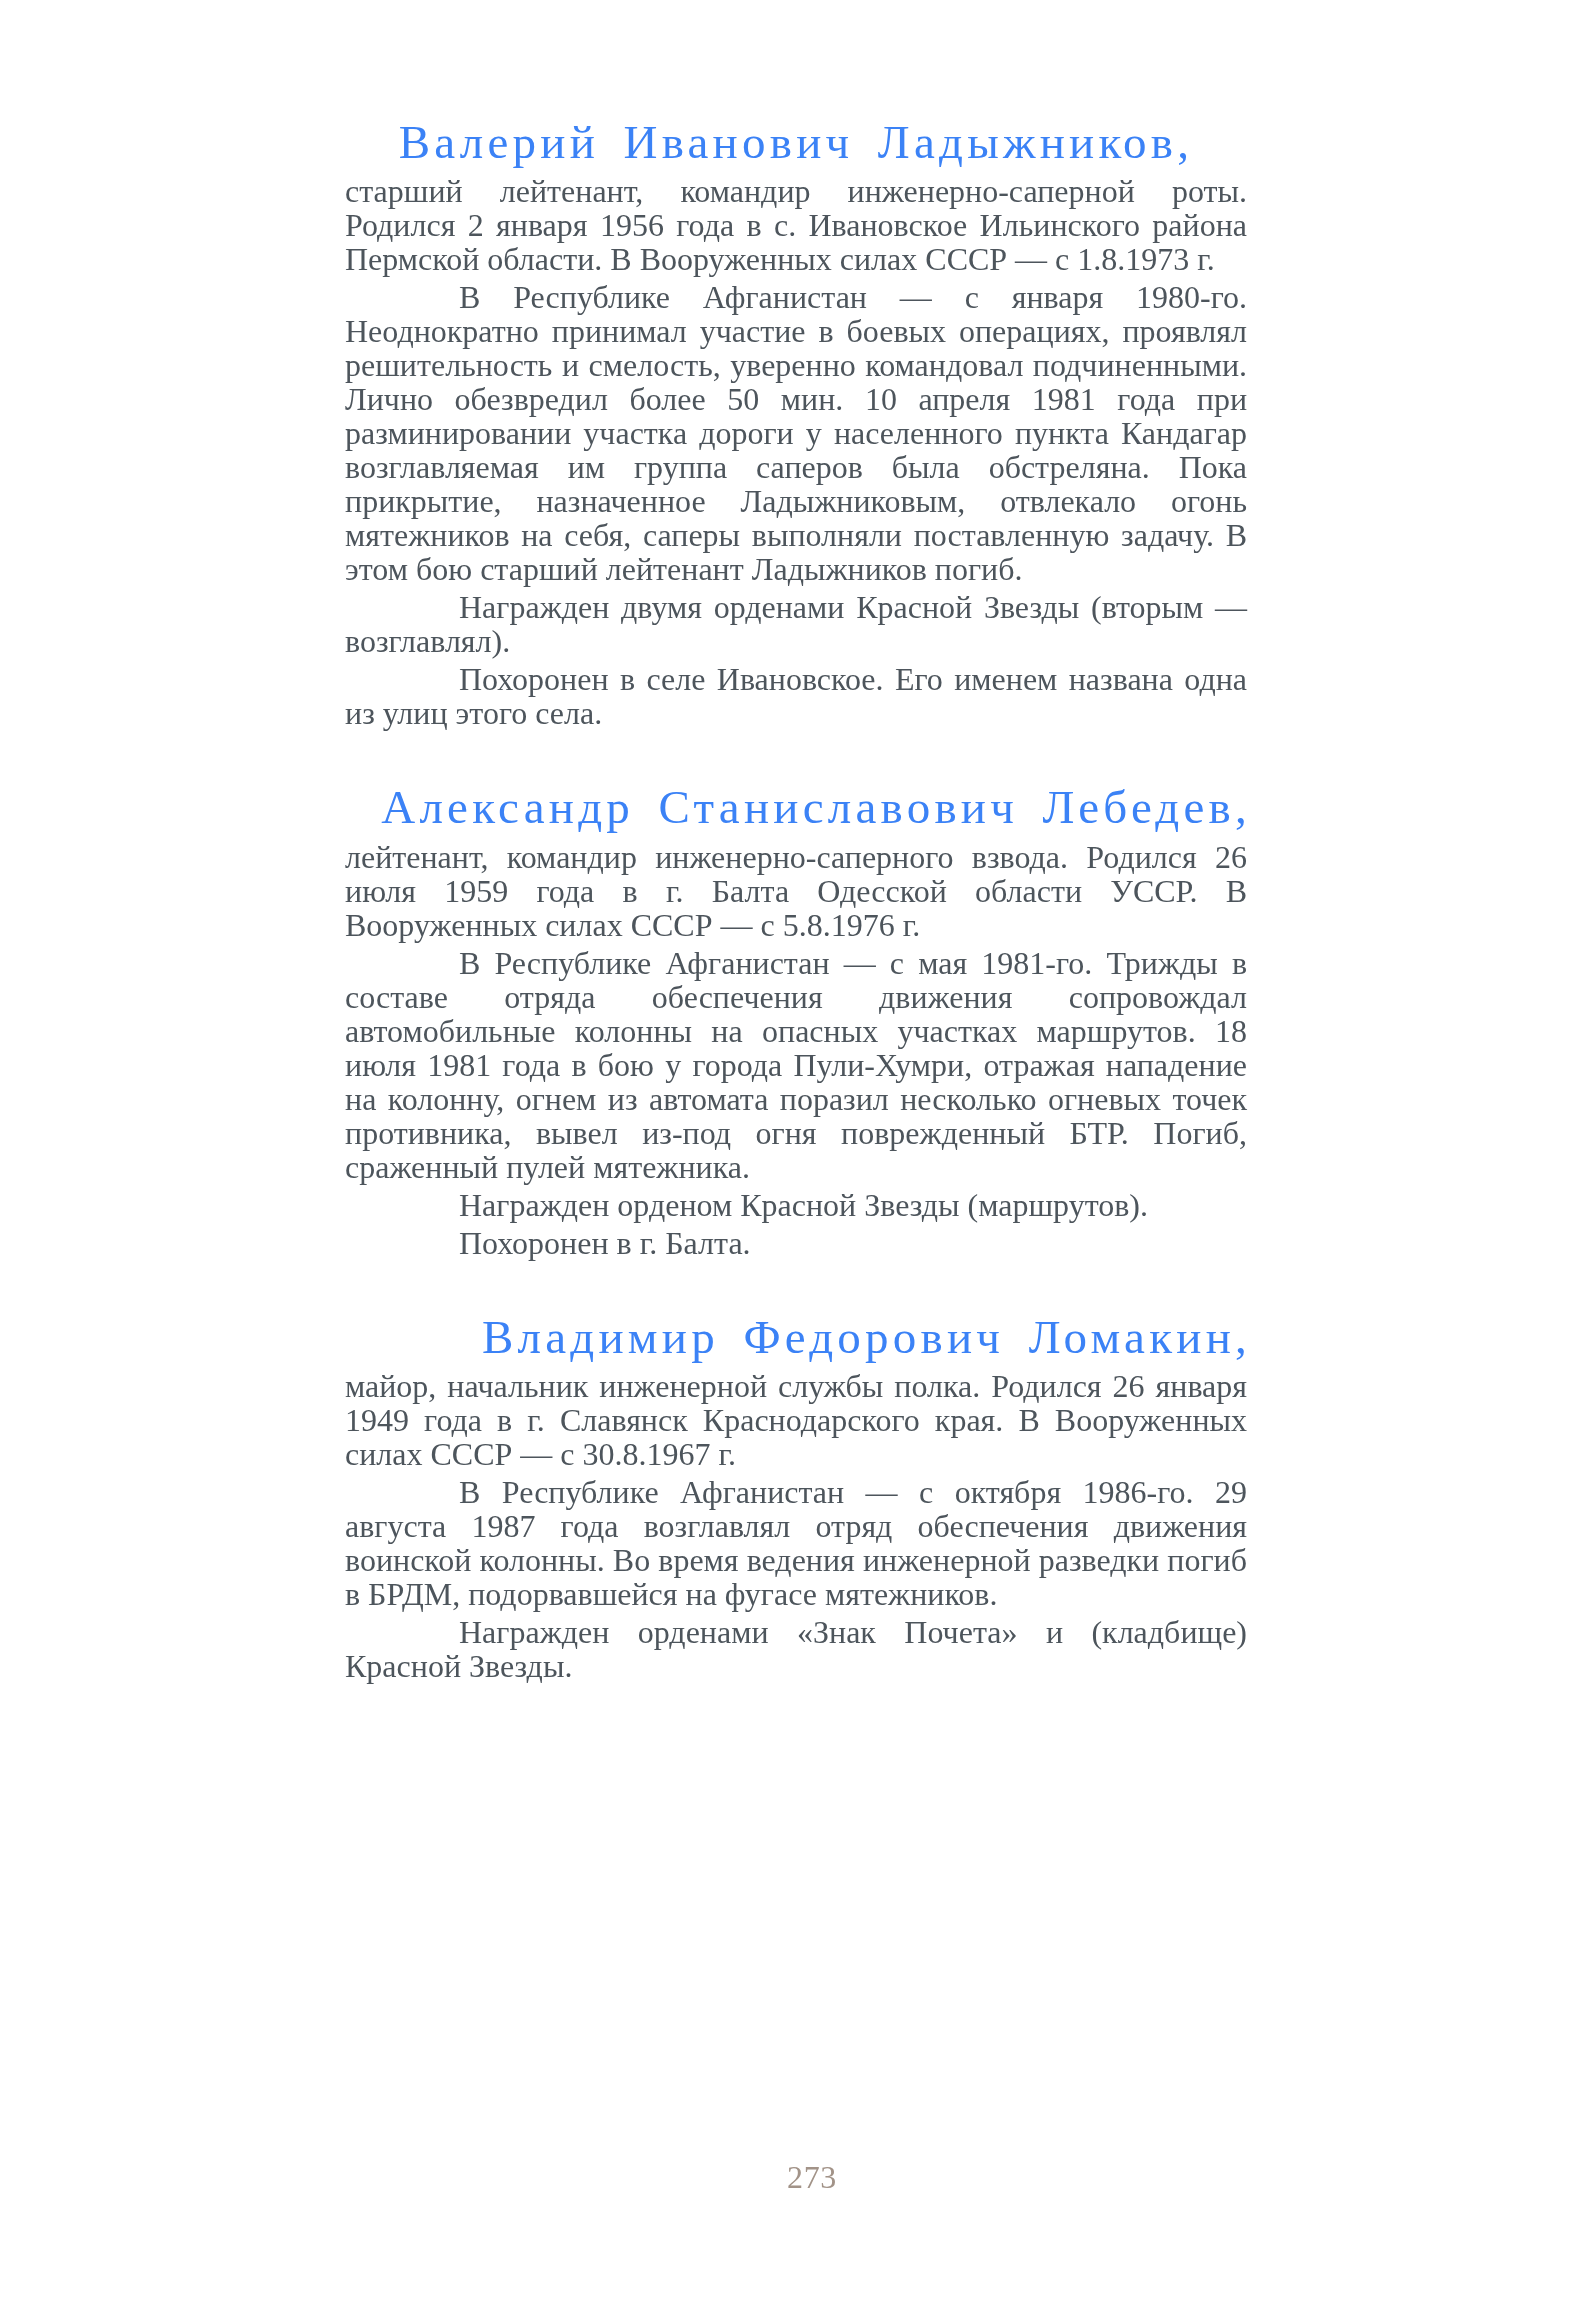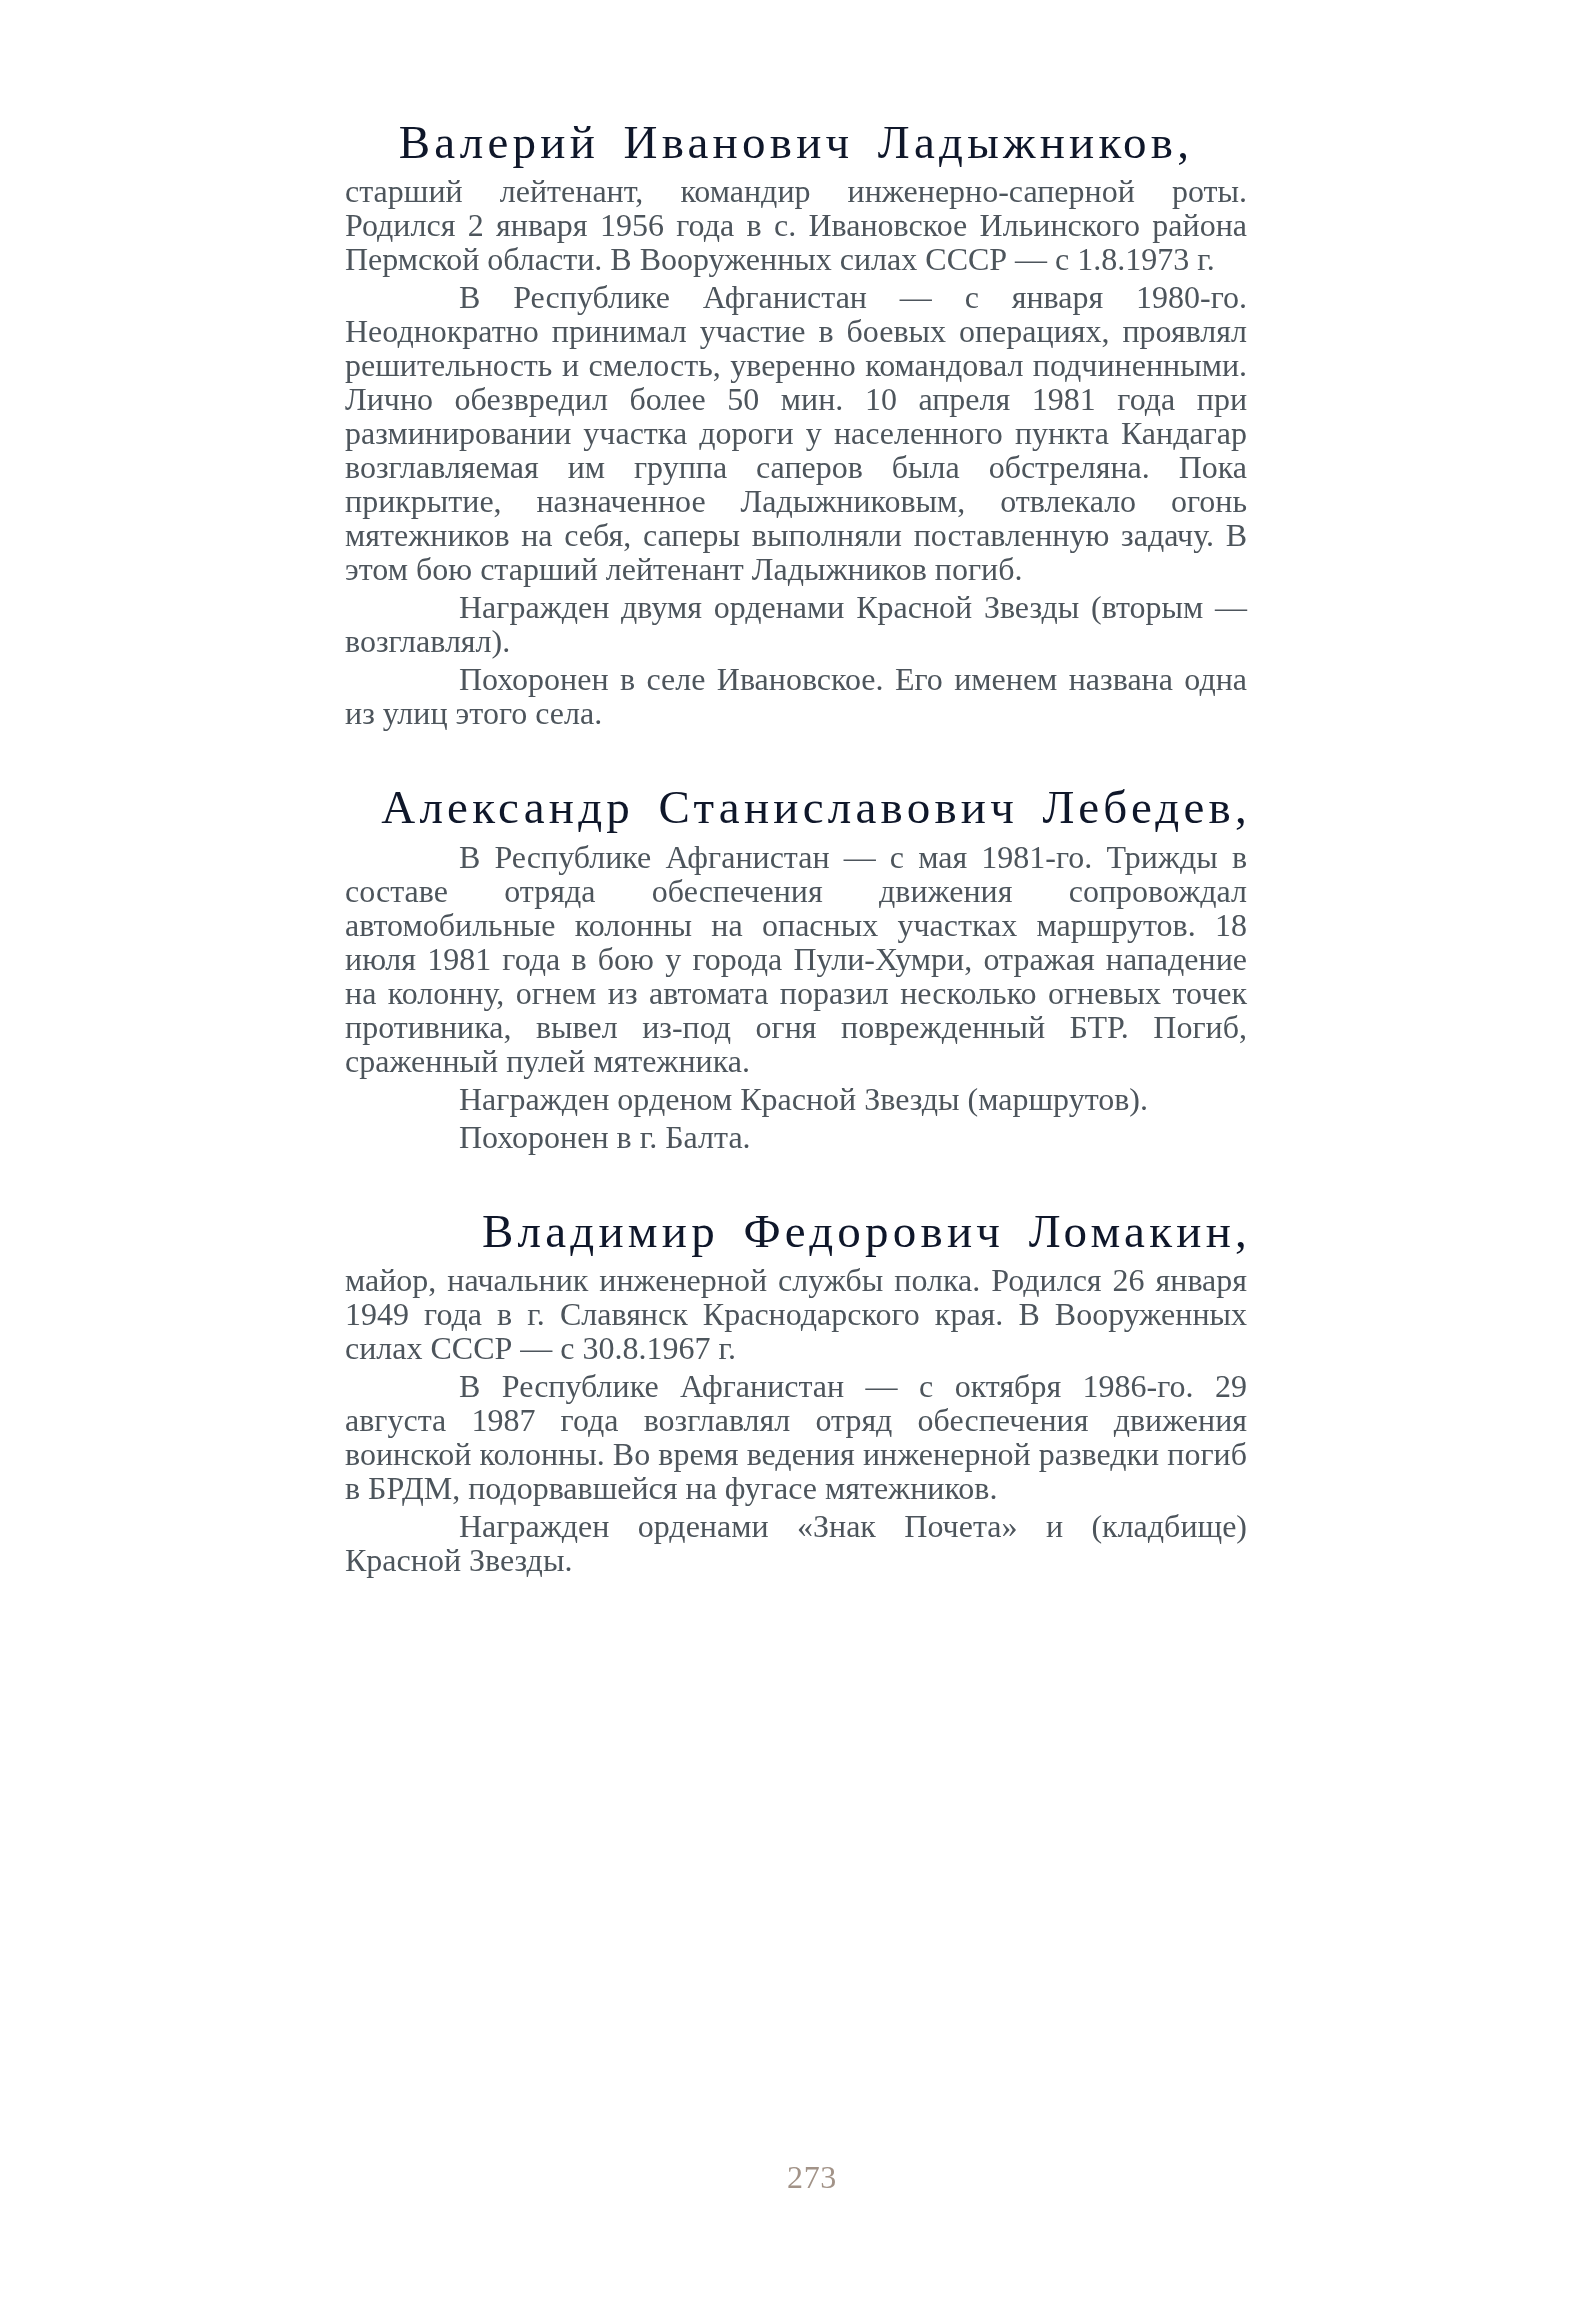--- a/index.html
+++ b/index.html
@@ -16,21 +16,21 @@
   .content {
     width: 910px;
     margin: 0 auto;
     padding-top: 119px;
   }
   .bio { margin: 0; }
   .person-name {
     font-size: 47px;
     line-height: 1;
     font-weight: 400;
-    color: #0f172a;
+    color: #3b82f6;
     text-align: center;
     letter-spacing: 0.09em;
     word-spacing: 0.18em;
     margin: 0 0 8.3px 0;
     white-space: nowrap;
   }
   .bio + .bio .person-name {
     margin-top: 54px;
     text-align: right;
   }
@@ -64,20 +64,21 @@
   <section class="bio">
     <h1 class="person-name">Валерий Иванович Ладыжников,</h1>
     <p class="para">старший лейтенант, командир инженерно-саперной роты. Родился 2 января 1956 года в с. Ивановское Ильинского района Пермской области. В Вооруженных силах СССР — с 1.8.1973 г.</p>
     <p class="para indent">В Республике Афганистан — с января 1980-го. Неоднократно принимал участие в боевых операциях, проявлял решительность и смелость, уверенно командовал подчиненными. Лично обезвредил более 50 мин. 10 апреля 1981 года при разминировании участка дороги у населенного пункта Кандагар возглавляемая им группа саперов была обстреляна. Пока прикрытие, назначенное Ладыжниковым, отвлекало огонь мятежников на себя, саперы выполняли поставленную задачу. В этом бою старший лейтенант Ладыжников погиб.</p>
     <p class="para indent">Награжден двумя орденами Красной Звезды (вторым — возглавлял).</p>
     <p class="para indent">Похоронен в селе Ивановское. Его именем названа одна из улиц этого села.</p>
   </section>
 
   <section class="bio">
     <h1 class="person-name">Александр Станиславович Лебедев,</h1>
+    <p class="para">лейтенант, командир инженерно-саперного взвода. Родился 26 июля 1959 года в г. Балта Одесской области УССР. В Вооруженных силах СССР — с 5.8.1976 г.</p>
     <p class="para indent">В Республике Афганистан — с мая 1981-го. Трижды в составе отряда обеспечения движения сопровождал автомобильные колонны на опасных участках маршрутов. 18 июля 1981 года в бою у города Пули-Хумри, отражая нападение на колонну, огнем из автомата поразил несколько огневых точек противника, вывел из-под огня поврежденный БТР. Погиб, сраженный пулей мятежника.</p>
     <p class="para indent">Награжден орденом Красной Звезды (маршрутов).</p>
     <p class="para indent">Похоронен в г. Балта.</p>
   </section>
 
   <section class="bio">
     <h1 class="person-name">Владимир Федорович Ломакин,</h1>
     <p class="para">майор, начальник инженерной службы полка. Родился 26 января 1949 года в г. Славянск Краснодарского края. В Вооруженных силах СССР — с 30.8.1967 г.</p>
     <p class="para indent">В Республике Афганистан — с октября 1986-го. 29 августа 1987 года возглавлял отряд обеспечения движения воинской колонны. Во время ведения инженерной разведки погиб в БРДМ, подорвавшейся на фугасе мятежников.</p>
     <p class="para indent">Награжден орденами «Знак Почета» и (кладбище) Красной Звезды.</p>

